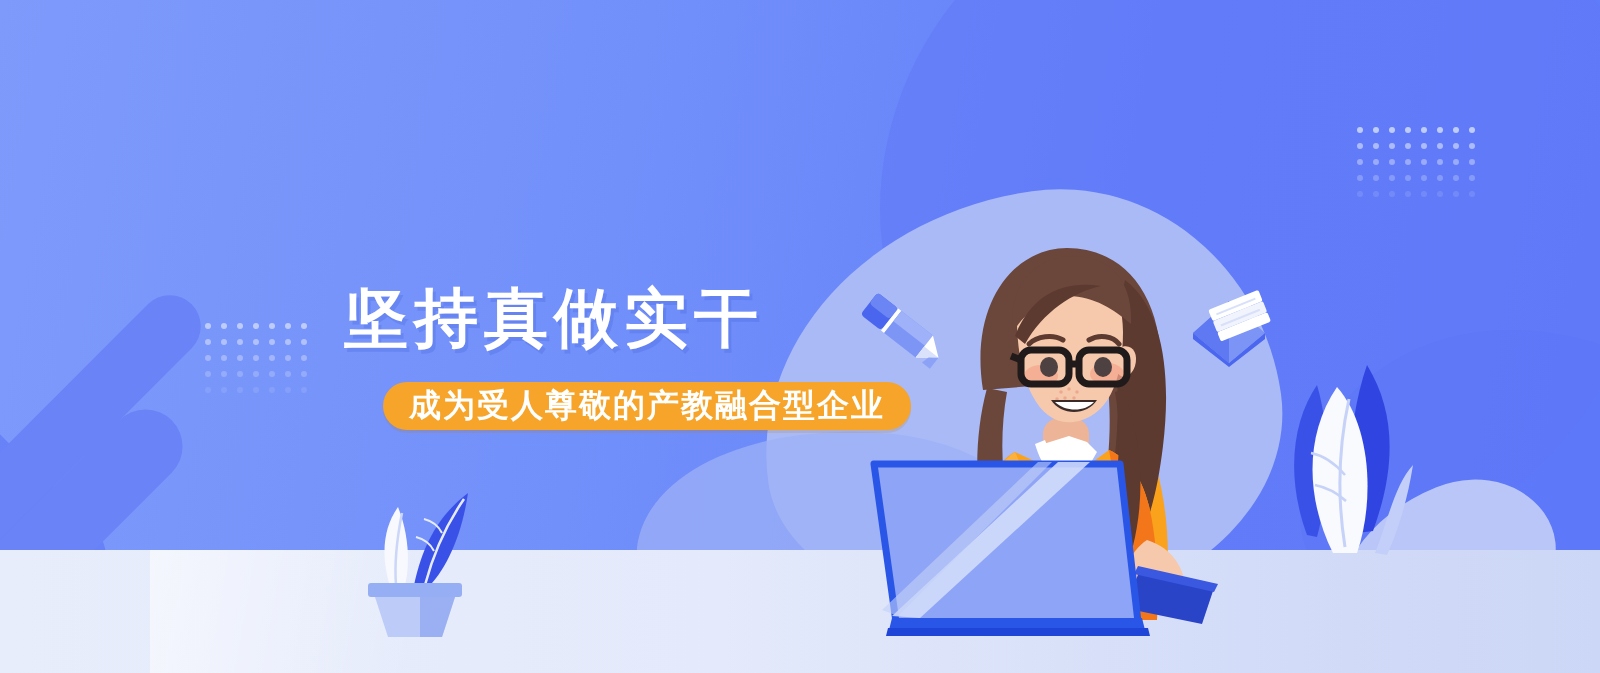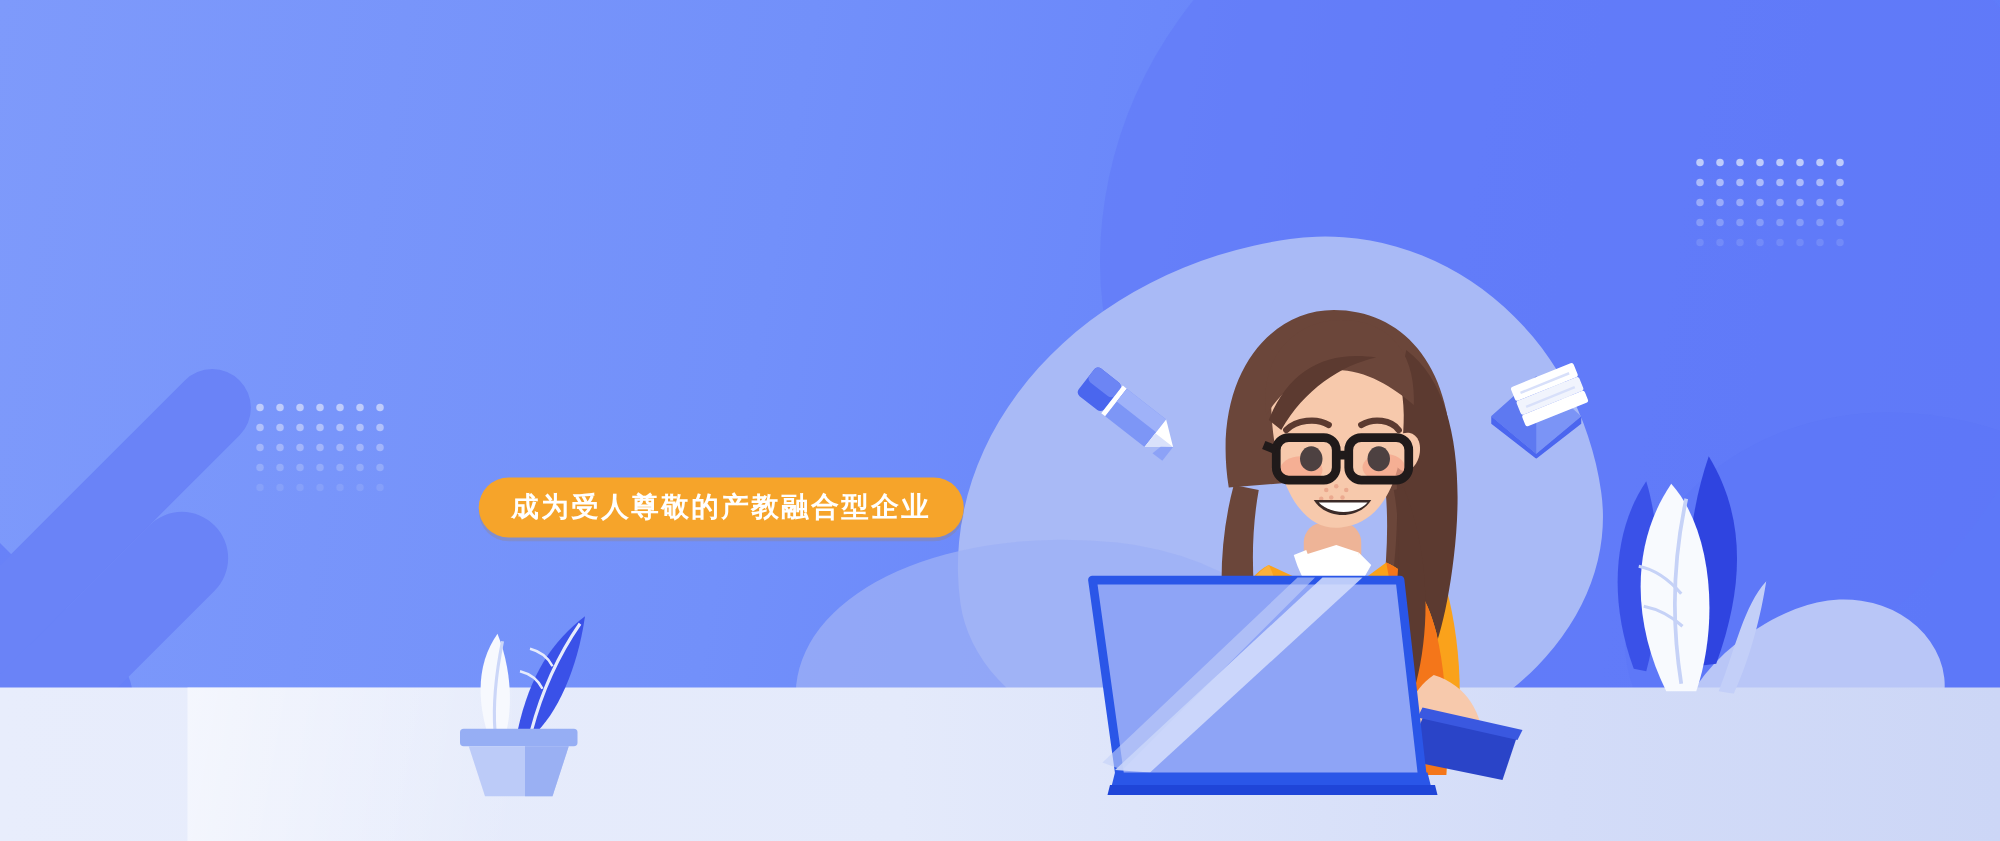--- a/index.html
+++ b/index.html
@@ -94,21 +94,21 @@
     letter-spacing:6px; line-height:1;
     text-shadow:3px 4px 0 rgba(70,100,220,.28);
     white-space:nowrap;
   }
   .pill{
     position:absolute; left:383px; top:382px;
     height:48px; padding:0 26px;
     display:flex; align-items:center;
     background:#F6A42A;
     border-radius:26px;
-    font-size:22px; font-weight:bold; color:#ffffff;
+    font-size:32px; font-weight:bold; color:#ffffff;
     letter-spacing:2px; white-space:nowrap;
     box-shadow:0 3px 0 rgba(190,120,10,.18);
   }
 
   
   .plant-left{ position:absolute; left:350px; top:455px; width:130px; height:185px; }
   .plant-left svg{ width:100%; height:100%; display:block; }
 
   
   .plant-right{ position:absolute; left:1245px; top:325px; width:175px; height:230px; }
@@ -372,15 +372,16 @@
       <path d="M12 24 L258 24 L276 182 L34 182 Z" fill="#8EA4F6" stroke="#2A56E8" stroke-width="7" stroke-linejoin="round"></path>
 
       <path d="M30 176 L196 22 L228 22 L58 178 Z" fill="#D6DFFB" opacity=".85"></path>
       <path d="M20 170 L176 22 L190 22 L36 176 Z" fill="#C3D0F9" opacity=".6"></path>
 
       <path d="M30 178 L280 178 L284 194 L26 194 Z" fill="#2A56E8"></path>
       <path d="M26 188 L286 188 L288 196 L24 196 Z" fill="#1F45D8"></path>
     </svg>
   </div>
 
+  <div class="headline">坚持真做实干</div>
   <div class="pill">成为受人尊敬的产教融合型企业</div>
 
 </div>
 
 </body></html>

